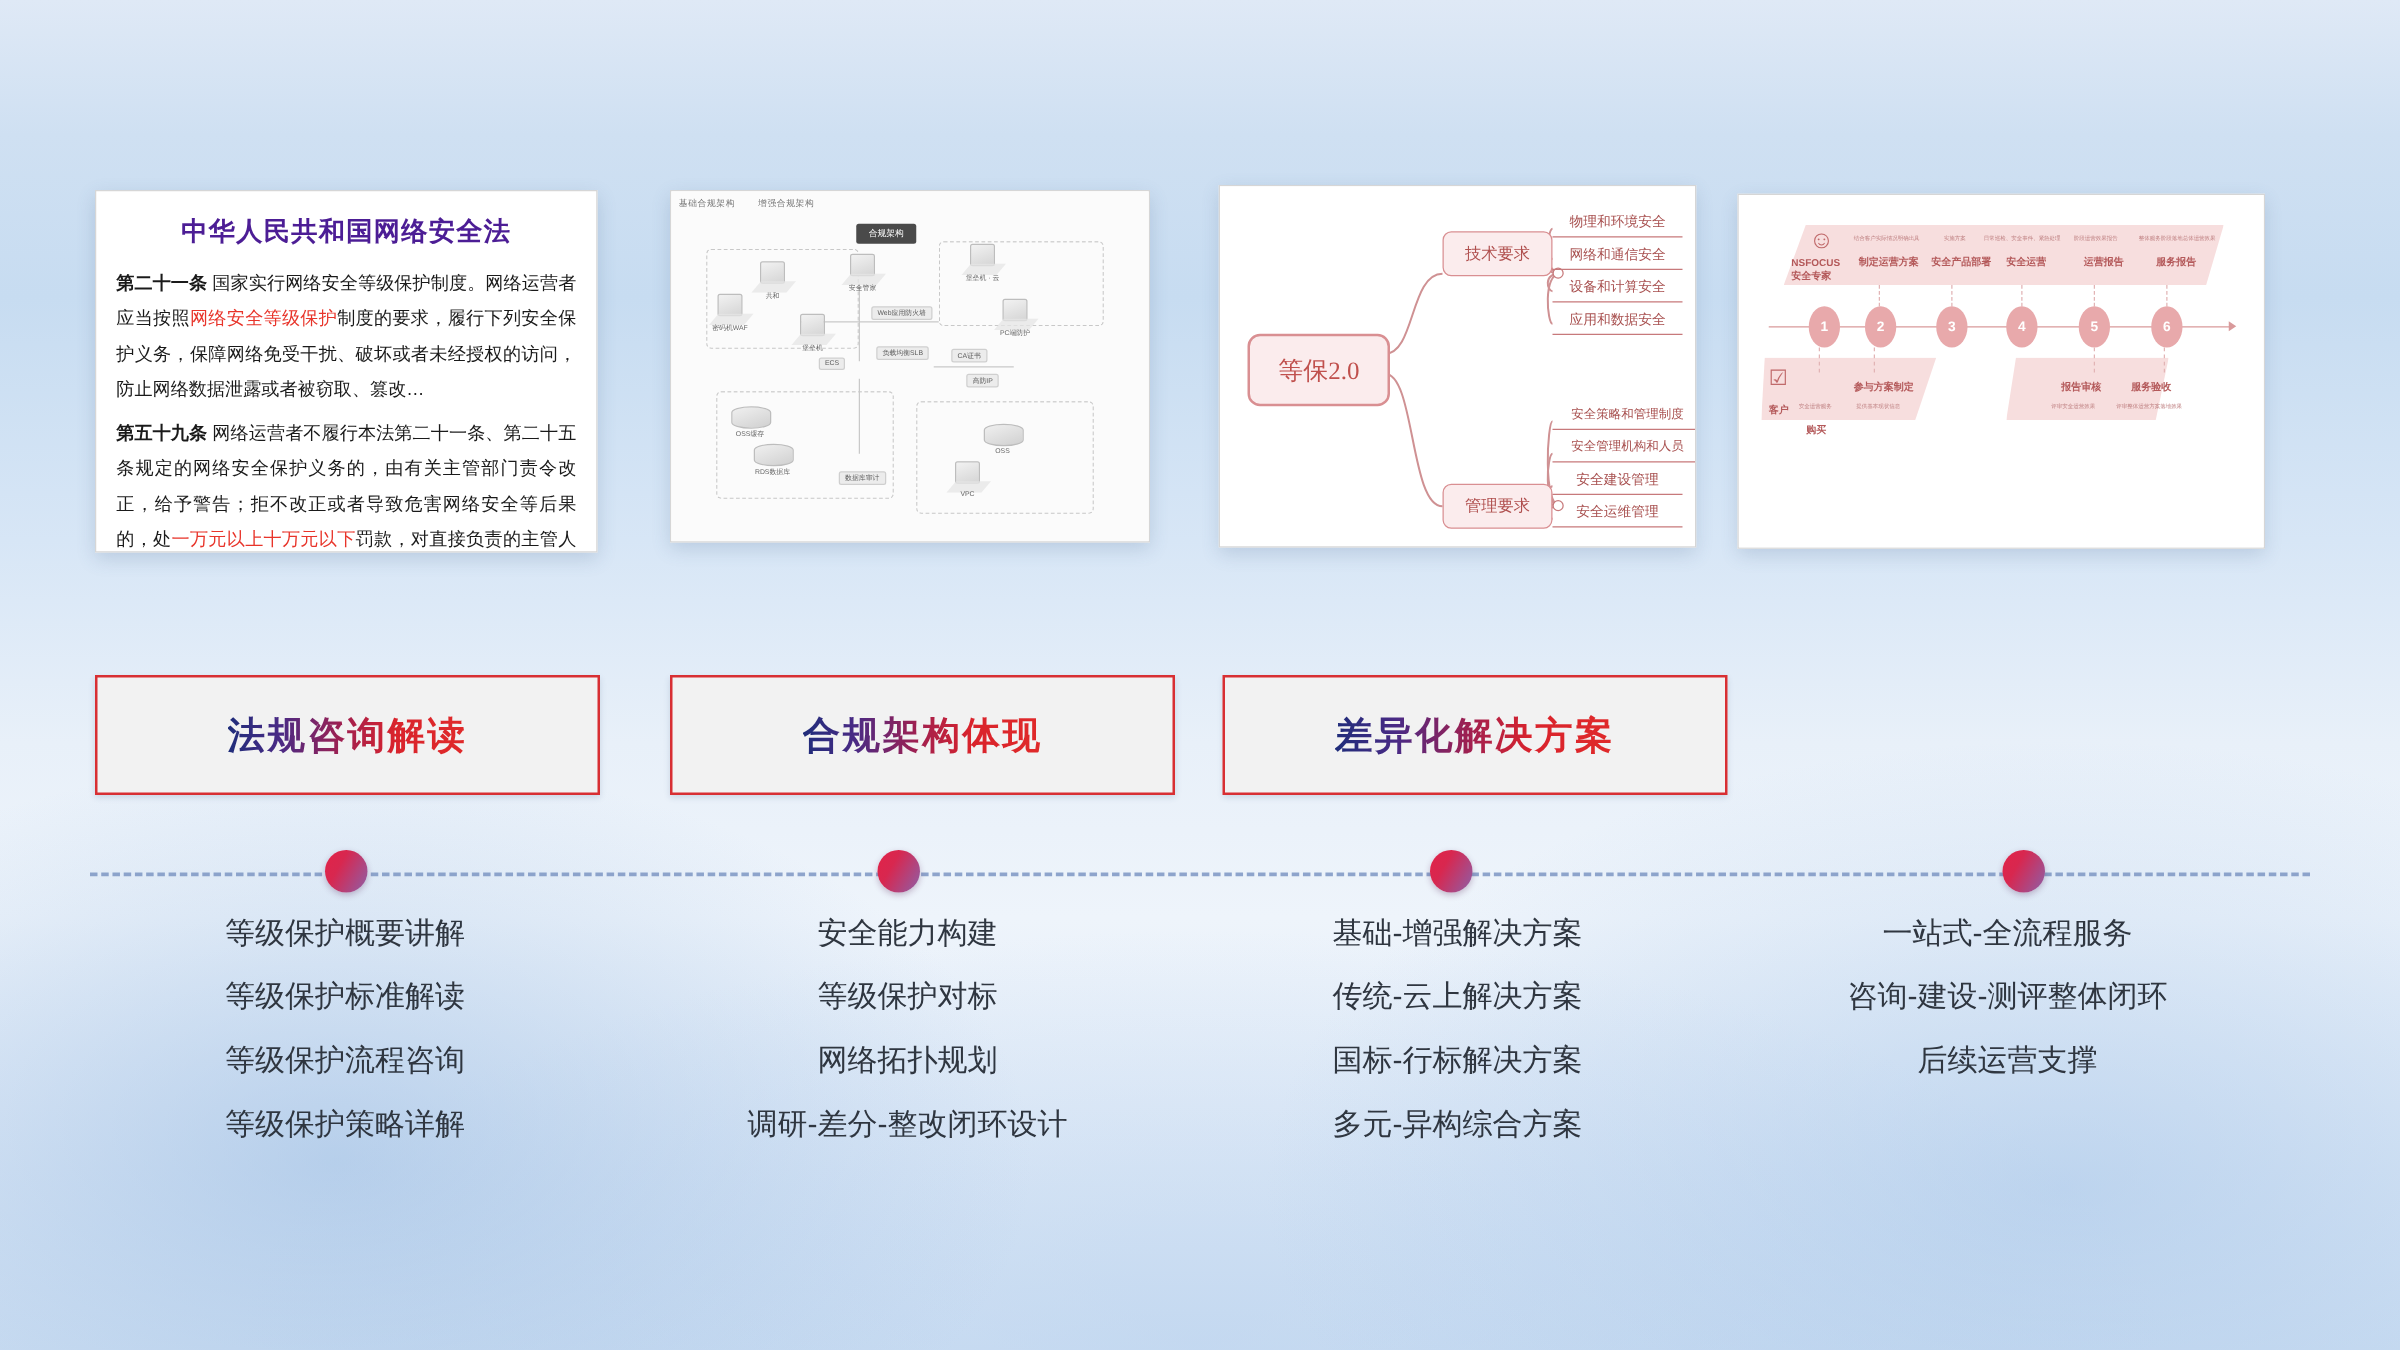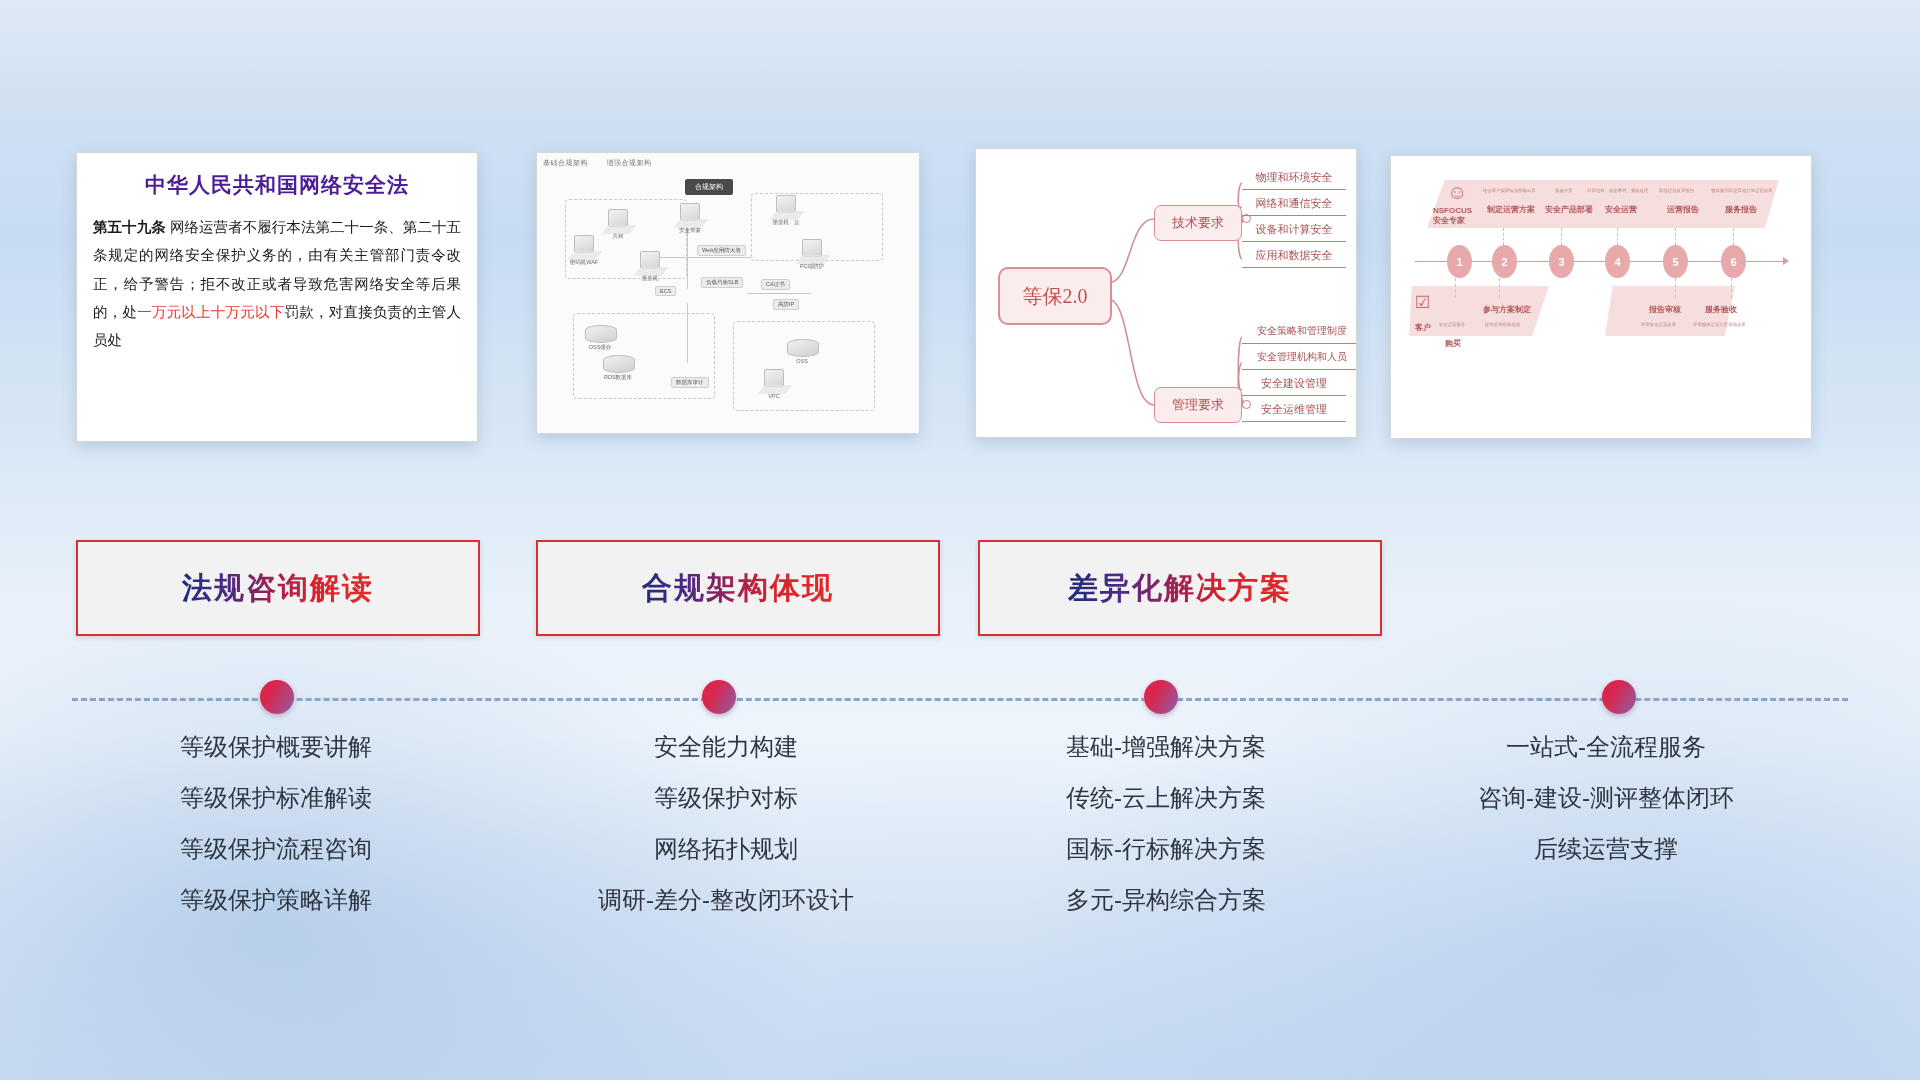--- a/index.html
+++ b/index.html
@@ -80,21 +80,21 @@
     position:absolute;left:22px;top:118px;width:110px;height:54px;
     border:2px solid #d98f92;border-radius:10px;background:#fbeced;
     display:flex;align-items:center;justify-content:center;
     font-size:20px;color:#c0504d;font-family:"Liberation Serif","DejaVu Serif",serif;
   }
   .mm-mid{
     position:absolute;width:86px;height:34px;border:1.5px solid #d98f92;border-radius:7px;
     background:#fbeced;display:flex;align-items:center;justify-content:center;
     font-size:13px;color:#b0504f;font-family:"Liberation Serif","DejaVu Serif",serif;
   }
-  #mm-tech{left:178px;top:56px;}
+  #mm-tech{left:178px;top:36px;}
   #mm-mgmt{left:178px;top:238px;}
   .mm-leaf{
     position:absolute;left:266px;width:104px;height:24px;
     border-bottom:1.6px solid #c7797b;
     font-size:11px;color:#a8504f;
     font-family:"Liberation Serif","DejaVu Serif",serif;
     display:flex;align-items:center;justify-content:center;
     white-space:nowrap;
   }
   .mm-leaf.wide{width:120px;font-size:10px;}
@@ -177,20 +177,24 @@
   #col4{left:1396px;width:420px;}
 </style>
 </head>
 <body>
 
 <div class="cards">
 
   <div class="card" id="card1">
     <div class="law">
       <div class="law-title">中华人民共和国网络安全法</div>
+      <div class="law-p">
+        <b>第二十一条</b>
+        <span>国家实行网络安全等级保护制度。网络运营者应当按照</span><span class="hi">网络安全等级保护</span><span>制度的要求，履行下列安全保护义务，保障网络免受干扰、破坏或者未经授权的访问，防止网络数据泄露或者被窃取、篡改…</span>
+      </div>
       <div class="law-p">
         <b>第五十九条</b>
         <span>网络运营者不履行本法第二十一条、第二十五条规定的网络安全保护义务的，由有关主管部门责令改正，给予警告；拒不改正或者导致危害网络安全等后果的，处</span><span class="hi">一万元以上十万元以下</span><span>罚款，对直接负责的主管人员处</span>
       </div>
     </div>
   </div>
 
   <div class="card" id="card2">
     <div class="arch">
       <div class="arch-head">

